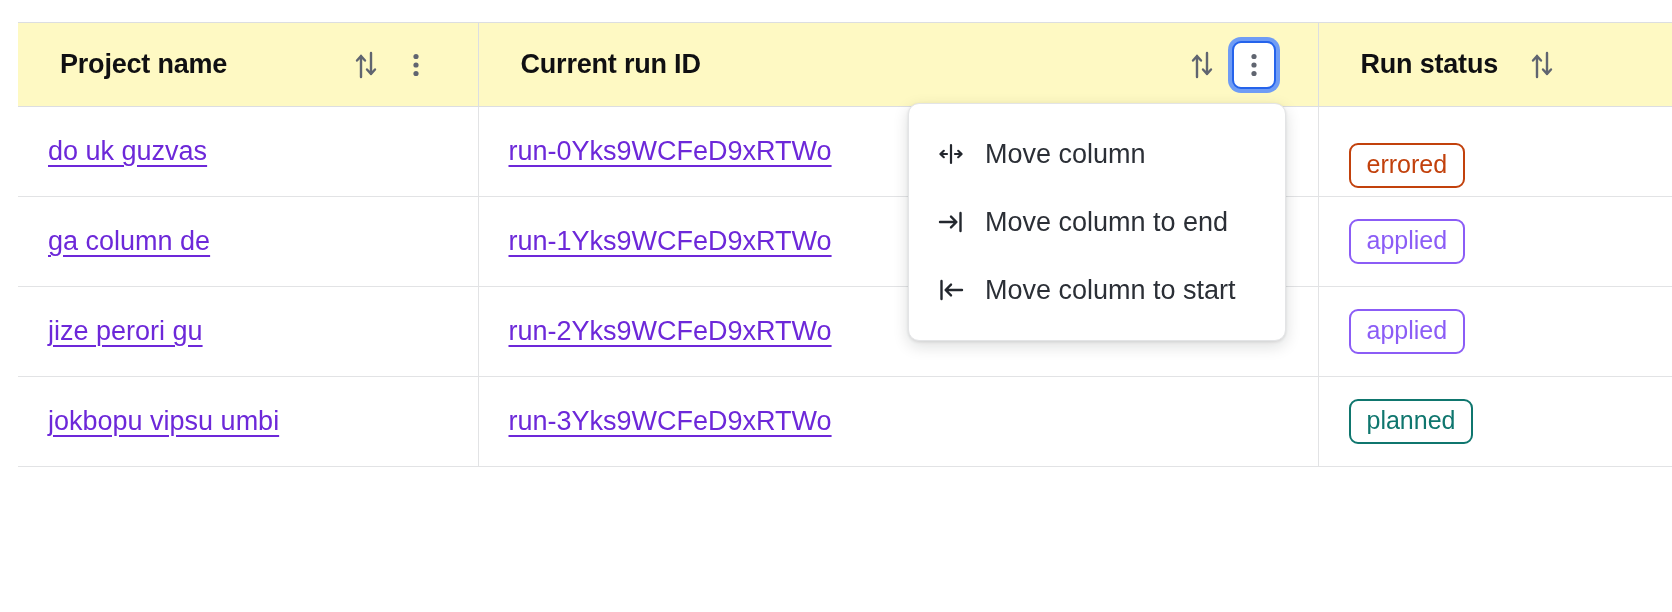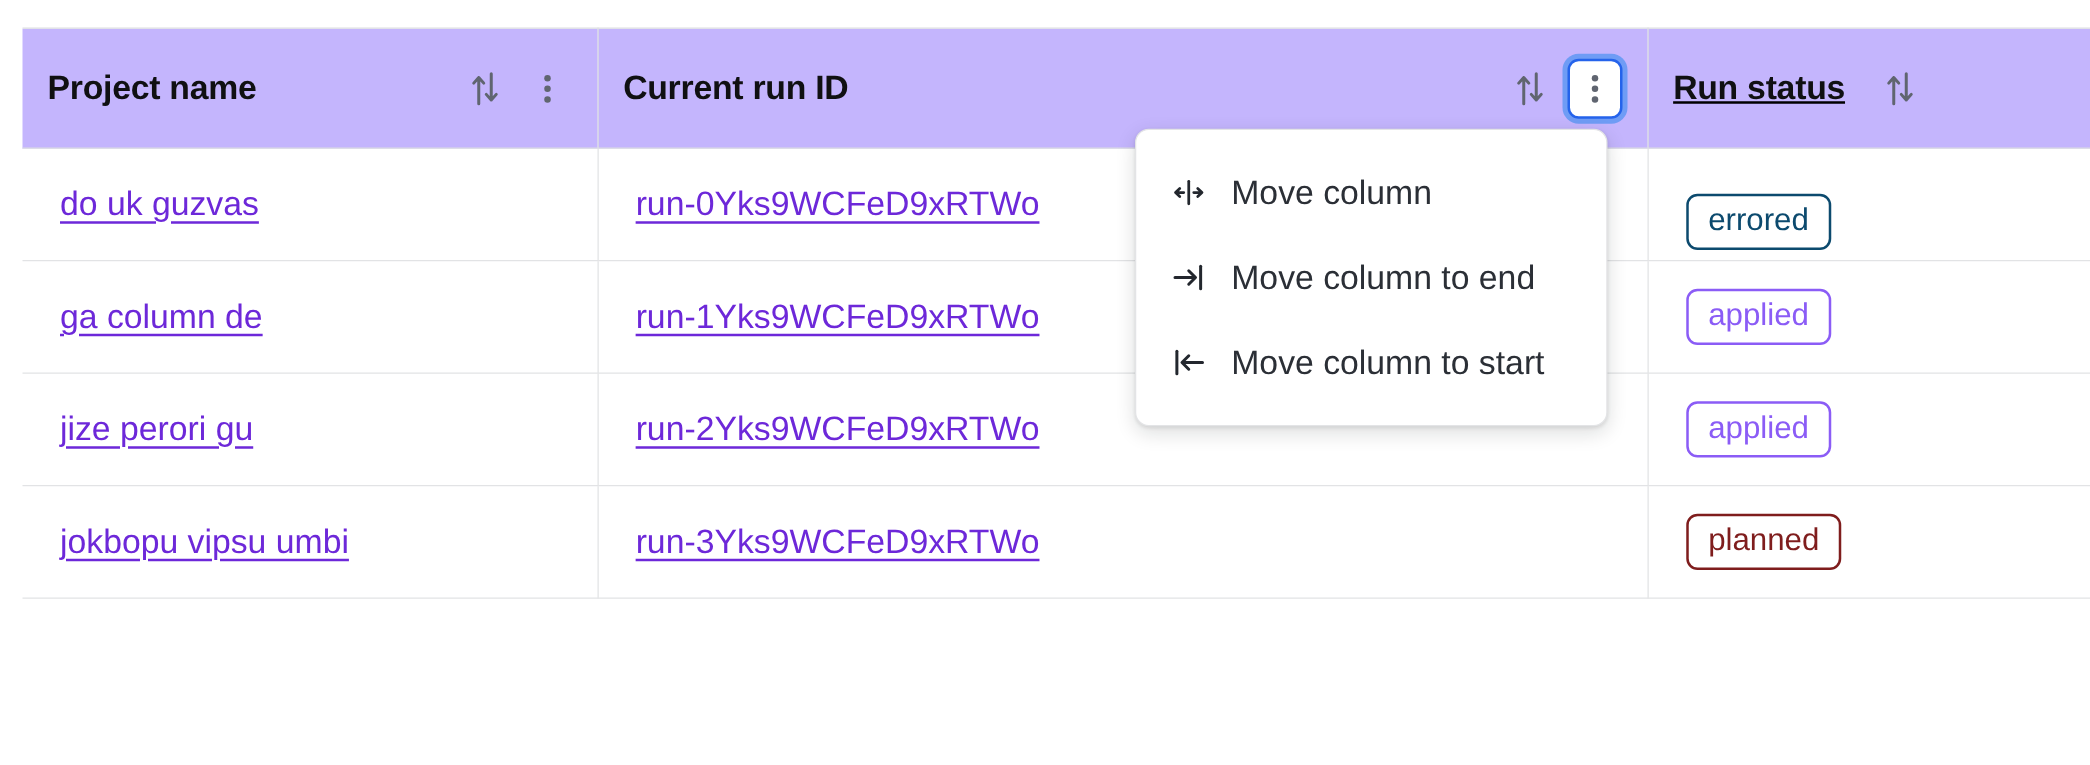--- a/index.html
+++ b/index.html
@@ -17,29 +17,29 @@
     left: 18px; top: 22px;
     width: 1654px;
     border-collapse: collapse;
     table-layout: fixed;
   }
   .table col.c-name   { width: 460px; }
   .table col.c-runid  { width: 840px; }
   .table col.c-status { width: 354px; }
 
   thead th {
-    height: 96px;
-    background: #c4b5fd;
+    height: 84px;
+    background: #fef9c3;
     border-top: 1px solid #dcdee1;
     border-bottom: 1px solid #dcdee1;
     border-right: 1px solid #dcdee1;
-    padding: 0 20px;
+    padding: 0 42px;
     vertical-align: middle;
   }
-  thead th:last-child { border-right: none; text-decoration: underline; }
+  thead th:last-child { border-right: none; }
 
   .th-inner {
     display: flex; align-items: center;
     width: 100%; height: 100%;
     gap: 10px;
   }
   .th-label {
     font-size: 27px;
     font-weight: bold;
     color: #101012;
@@ -88,23 +88,23 @@
 
   .badge {
     display: inline-block;
     padding: 6px 16px 8px;
     border: 2px solid currentColor;
     border-radius: 9px;
     font-size: 25px;
     line-height: 1.05;
     white-space: nowrap;
   }
-  .badge.errored { color: #0c4a6e; margin-top: 28px; }
+  .badge.errored { color: #c2410c; margin-top: 28px; }
   .badge.applied { color: #8b5cf6; }
-  .badge.planned { color: #7f1d1d; }
+  .badge.planned { color: #0f766e; }
 
   
   .menu {
     position: absolute;
     left: 908px; top: 103px;
     width: 378px;
     background: #ffffff;
     border: 1px solid #e3e4e6;
     border-radius: 11px;
     box-shadow: 0 5px 16px rgba(16,18,22,0.14), 0 1px 3px rgba(16,18,22,0.10);

